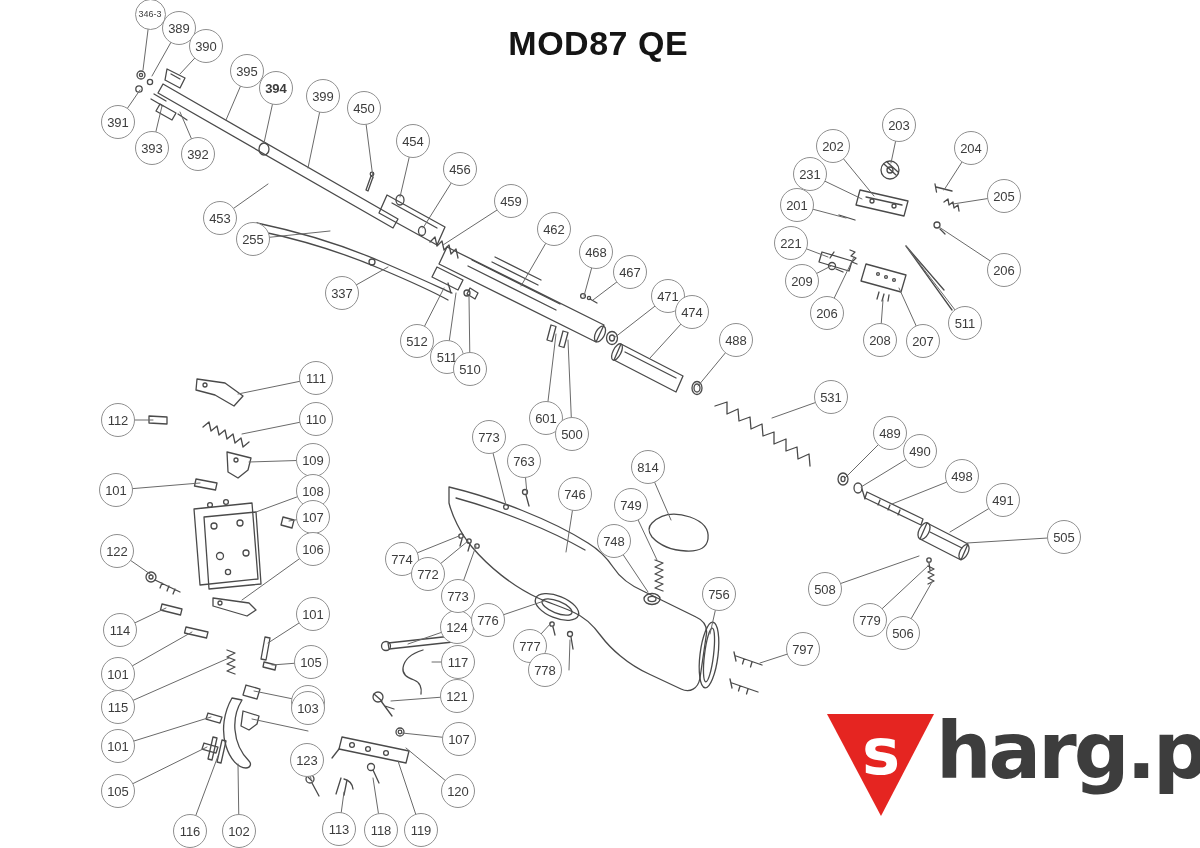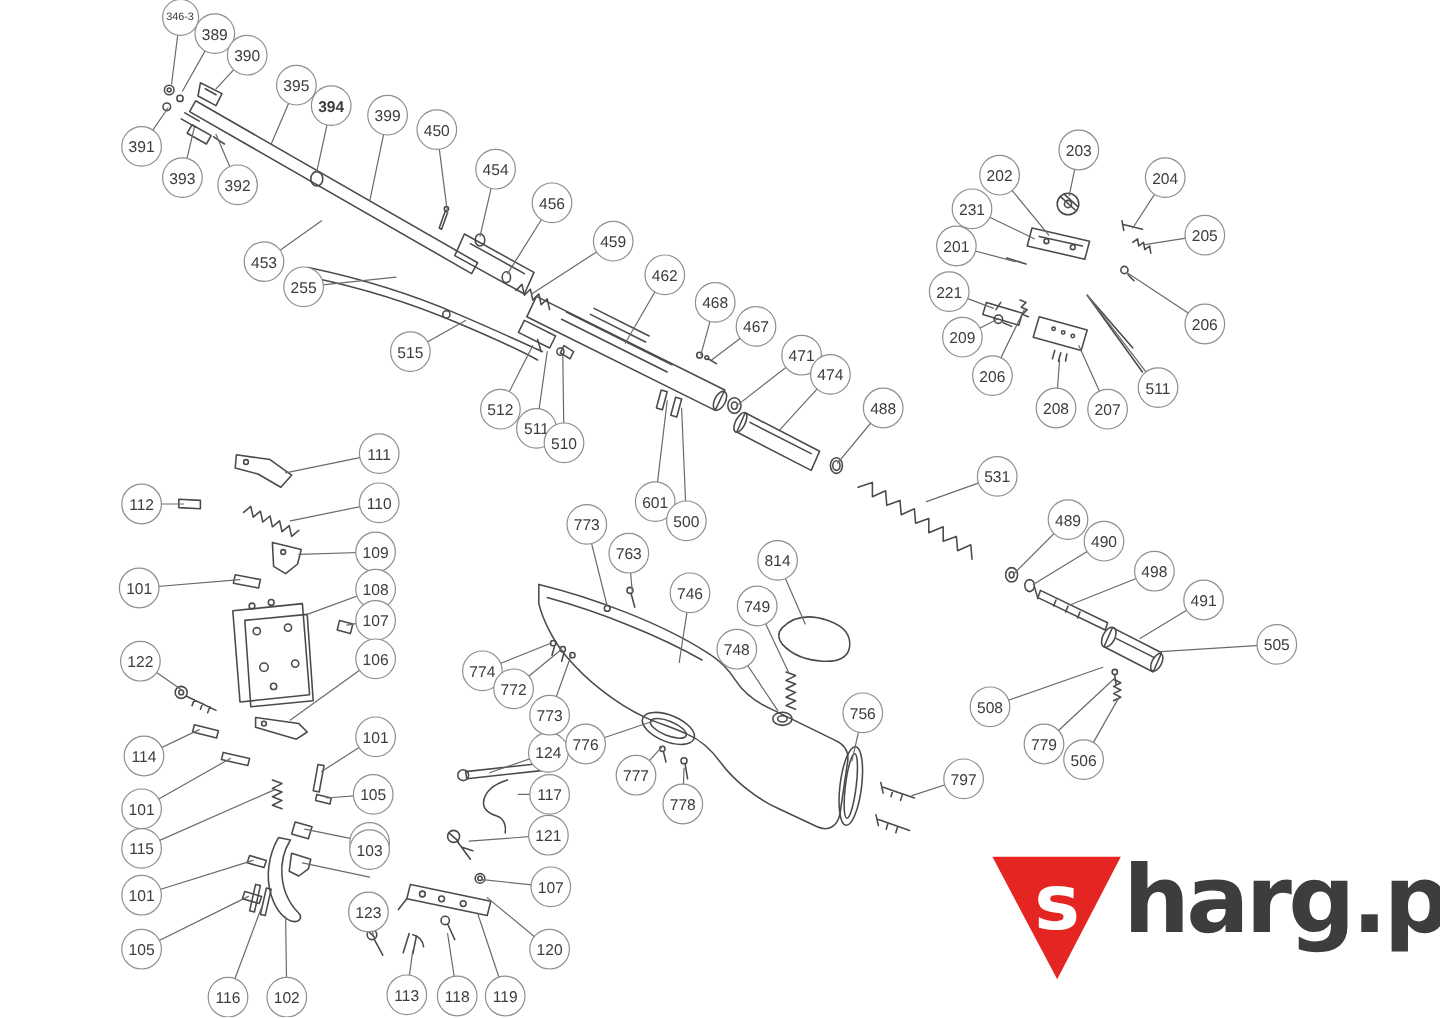--- a/index.html
+++ b/index.html
@@ -18,20 +18,21 @@
   #logo { position:absolute; left:826px; top:706px; width:374px; height:118px; }
   #logo-mark { position:absolute; left:0; top:6px; }
   #logo-text { position:absolute; left:110px; top:0px; font-size:78px; font-weight:bold;
                letter-spacing:-3px; font-family:"DejaVu Sans", sans-serif; }
 </style>
 </head>
 <body>
 
 <div id="page">
 
+  <div id="title">MOD87 QE</div>
 
   <svg id="diagram-svg" width="1200" height="848" viewBox="0 0 1200 848">
     <g stroke="#4a4a4a" stroke-width="1.3" fill="none" stroke-linecap="round" stroke-linejoin="round">
 
       <g>
         <circle cx="141" cy="75" r="4"></circle>
           <circle cx="141" cy="75" r="1.6"></circle>
         <circle cx="150" cy="82" r="2.6"></circle>
         <path d="M167,69 l18,9 -5,10 -15,-8 z"></path>
           <path d="M171,74 l9,5"></path>
@@ -321,21 +322,21 @@
       <div class="callout" style="left: 596px; top: 252px; border-color: rgb(143, 143, 143);">468</div>
       <div class="callout" style="left: 630px; top: 272px; border-color: rgb(143, 143, 143);">467</div>
       <div class="callout" style="left: 668px; top: 296px; border-color: rgb(143, 143, 143);">471</div>
       <div class="callout" style="left: 692px; top: 312px; border-color: rgb(143, 143, 143);">474</div>
       <div class="callout" style="left: 736px; top: 340px; border-color: rgb(143, 143, 143);">488</div>
       <div class="callout" style="left: 118px; top: 122px; border-color: rgb(143, 143, 143);">391</div>
       <div class="callout" style="left: 152px; top: 148px; border-color: rgb(143, 143, 143);">393</div>
       <div class="callout" style="left: 198px; top: 154px; border-color: rgb(143, 143, 143);">392</div>
       <div class="callout" style="left: 220px; top: 218px; border-color: rgb(143, 143, 143);">453</div>
       <div class="callout" style="left: 253px; top: 239px; border-color: rgb(143, 143, 143);">255</div>
-      <div class="callout" style="left: 342px; top: 293px; border-color: rgb(143, 143, 143);">515</div>
+      <div class="callout" style="left: 342px; top: 293px; border-color: rgb(143, 143, 143);">337</div>
       <div class="callout" style="left: 417px; top: 341px; border-color: rgb(143, 143, 143); text-align: center;">512</div>
       <div class="callout" style="left: 447px; top: 357px; border-color: rgb(143, 143, 143);">511</div>
       <div class="callout" style="left: 470px; top: 369px; border-color: rgb(143, 143, 143);">510</div>
       <div class="callout" style="left: 546px; top: 418px; border-color: rgb(143, 143, 143);">601</div>
       <div class="callout" style="left: 572px; top: 434px; border-color: rgb(143, 143, 143);">500</div>
       <div class="callout" style="left: 899px; top: 125px; border-color: rgb(143, 143, 143);">203</div>
       <div class="callout" style="left: 833px; top: 146px; border-color: rgb(143, 143, 143);">202</div>
       <div class="callout" style="left: 971px; top: 148px; border-color: rgb(143, 143, 143);">204</div>
       <div class="callout" style="left: 810px; top: 174px; border-color: rgb(143, 143, 143);">231</div>
       <div class="callout" style="left: 1004px; top: 196px; border-color: rgb(143, 143, 143);">205</div>
@@ -389,21 +390,21 @@
       <div class="callout" style="left: 524px; top: 461px; border-color: rgb(143, 143, 143);">763</div>
       <div class="callout" style="left: 575px; top: 494px; border-color: rgb(143, 143, 143);">746</div>
       <div class="callout" style="left: 648px; top: 467px; border-color: rgb(143, 143, 143);">814</div>
       <div class="callout" style="left: 631px; top: 505px; border-color: rgb(143, 143, 143);">749</div>
       <div class="callout" style="left: 614px; top: 541px; border-color: rgb(143, 143, 143);">748</div>
       <div class="callout" style="left: 402px; top: 559px; border-color: rgb(143, 143, 143);">774</div>
       <div class="callout" style="left: 428px; top: 574px; border-color: rgb(143, 143, 143);">772</div>
       <div class="callout" style="left: 458px; top: 596px; border-color: rgb(143, 143, 143);">773</div>
       <div class="callout" style="left: 488px; top: 620px; border-color: rgb(143, 143, 143);">776</div>
       <div class="callout" style="left: 530px; top: 646px; border-color: rgb(143, 143, 143);">777</div>
-      <div class="callout" style="left: 569px; top: 670px; border-color: rgb(143, 143, 143);">778</div>
+      <div class="callout" style="left: 545px; top: 670px; border-color: rgb(143, 143, 143);">778</div>
       <div class="callout" style="left: 719px; top: 594px; border-color: rgb(143, 143, 143);">756</div>
       <div class="callout" style="left: 803px; top: 649px; border-color: rgb(143, 143, 143);">797</div>
     </div>
 
   <div id="logo">
     <svg id="logo-mark" width="110" height="106" viewBox="0 0 110 106">
       <polygon points="1,2 108,2 55,104" fill="#e52521"></polygon>
       <text x="55" y="62" text-anchor="middle" fill="#ffffff" font-family="DejaVu Sans, sans-serif" font-size="64" font-weight="bold">s</text>
     </svg>
     <div id="logo-text" style="color: rgb(61, 61, 61);">harg.pl</div>

